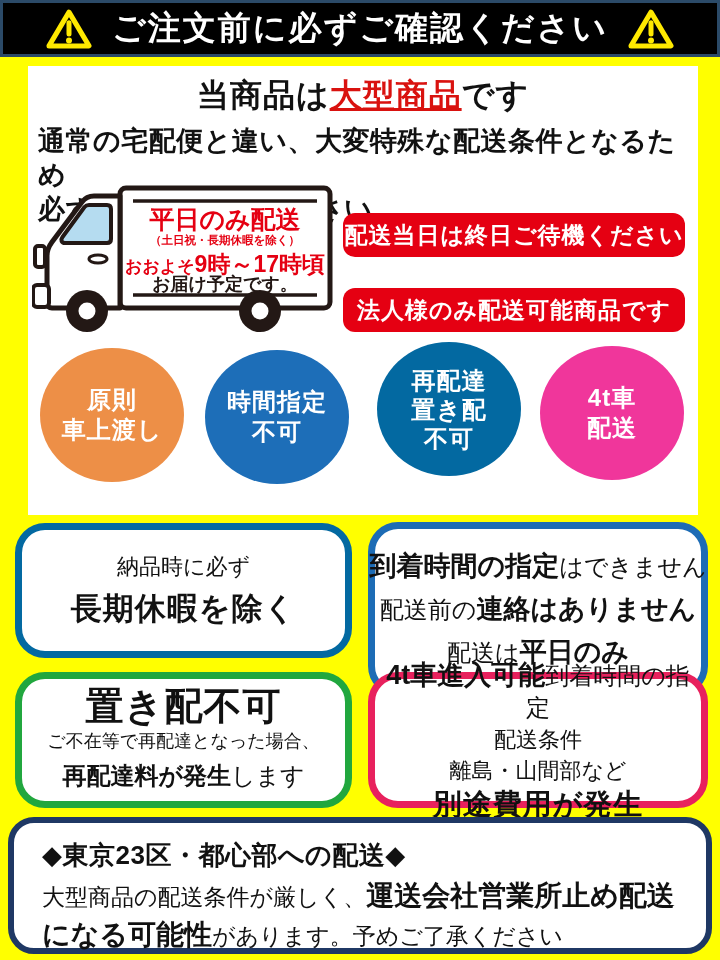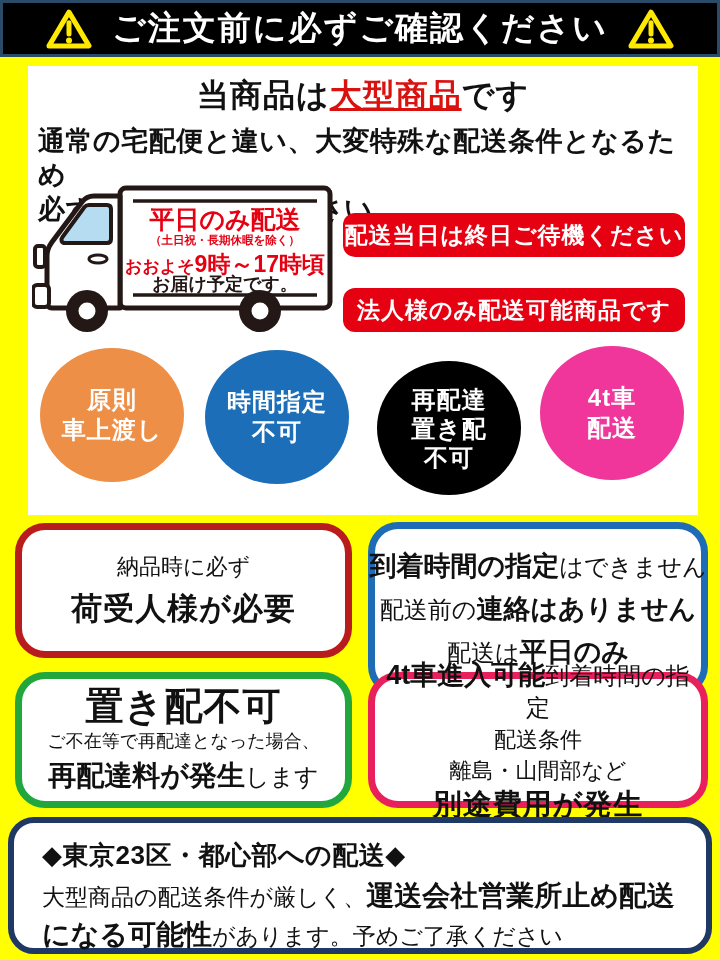--- a/index.html
+++ b/index.html
@@ -53,44 +53,44 @@
 
   
   .circle {
     position:absolute; width:144px; height:134px; border-radius:50%;
     color:#fff; font-weight:bold; font-size:24px; line-height:30px;
     display:flex; flex-direction:column; align-items:center; justify-content:center;
     text-align:center; letter-spacing:1px;
   }
   .circle-1 { left:12px;  top:282px; background:#ed8f47;text-align:center; }
   .circle-2 { left:177px; top:284px; background:#1d6eb8; }
-  .circle-3 { left:349px; top:295px; background:#000000; line-height:29px; }
+  .circle-3 { left:349px; top:276px; background:#0369a1; line-height:29px; }
   .circle-4 { left:512px; top:280px; background:#f0369b; }
 
   
   .info-box {
     position:absolute; background:#fff; border-radius:30px; box-sizing:border-box;
     display:flex; flex-direction:column; align-items:center; justify-content:center;
     text-align:center; color:#111;
   }
-  .box-receiver   { left:15px;  top:523px; width:337px; height:135px; border:7px solid #b91c1c; }
+  .box-receiver   { left:15px;  top:523px; width:337px; height:135px; border:7px solid #0369a1; }
   .box-arrival    { left:368px; top:522px; width:340px; height:174px; border:7px solid #1d6cb5; }
   .box-redelivery { left:15px;  top:672px; width:337px; height:136px; border:7px solid #21a73e; }
   .box-4t         { left:368px; top:672px; width:340px; height:136px; border:7px solid #e8215d; }
 
   .rc-line1 { font-size:22px; }
   .rc-line2 { font-size:31px; font-weight:bold; margin-top:6px; letter-spacing:1px; }
 
   .ar-line { font-size:24px; line-height:42px; white-space:nowrap; }
   .ar-line b { font-size:27px; }
 
   .rd-line1 { font-size:38px; font-weight:bold; line-height:38px; letter-spacing:1px; }
   .rd-line2 { font-size:18px; line-height:33px; }
   .rd-line3 { font-size:24px; line-height:35px; }
-  .rd-line3 b { font-size:28px; }
+  .rd-line3 b { font-size:24px; }
 
   .t4-line1 { font-size:24px; line-height:32px; }
   .t4-line1 b { font-size:27px; }
   .t4-line2, .t4-line3 { font-size:22px; line-height:31px; }
   .t4-line4 { font-size:29px; font-weight:bold; line-height:36px; letter-spacing:1px; }
 
   
   .tokyo-box {
     position:absolute; left:8px; top:817px; width:704px; height:137px;
     background:#fff; border:6px solid #1f3864; border-radius:26px;
@@ -174,21 +174,21 @@
       <span>不可</span>
     </div>
     <div class="circle circle-4">
       <span>4t車</span>
       <span>配送</span>
     </div>
   </div>
 
   <div class="info-box box-receiver">
     <div class="rc-line1">納品時に必ず</div>
-    <div class="rc-line2">荷受人様が必要</div>
+    <div class="rc-line2">長期休暇を除く</div>
   </div>
 
   <div class="info-box box-arrival">
     <div class="ar-line"><b>到着時間の指定</b><span>はできません</span></div>
     <div class="ar-line"><span>配送前の</span><b>連絡はありません</b></div>
     <div class="ar-line"><span>配送は</span><b>平日のみ</b></div>
   </div>
 
   <div class="info-box box-redelivery">
     <div class="rd-line1">置き配不可</div>

